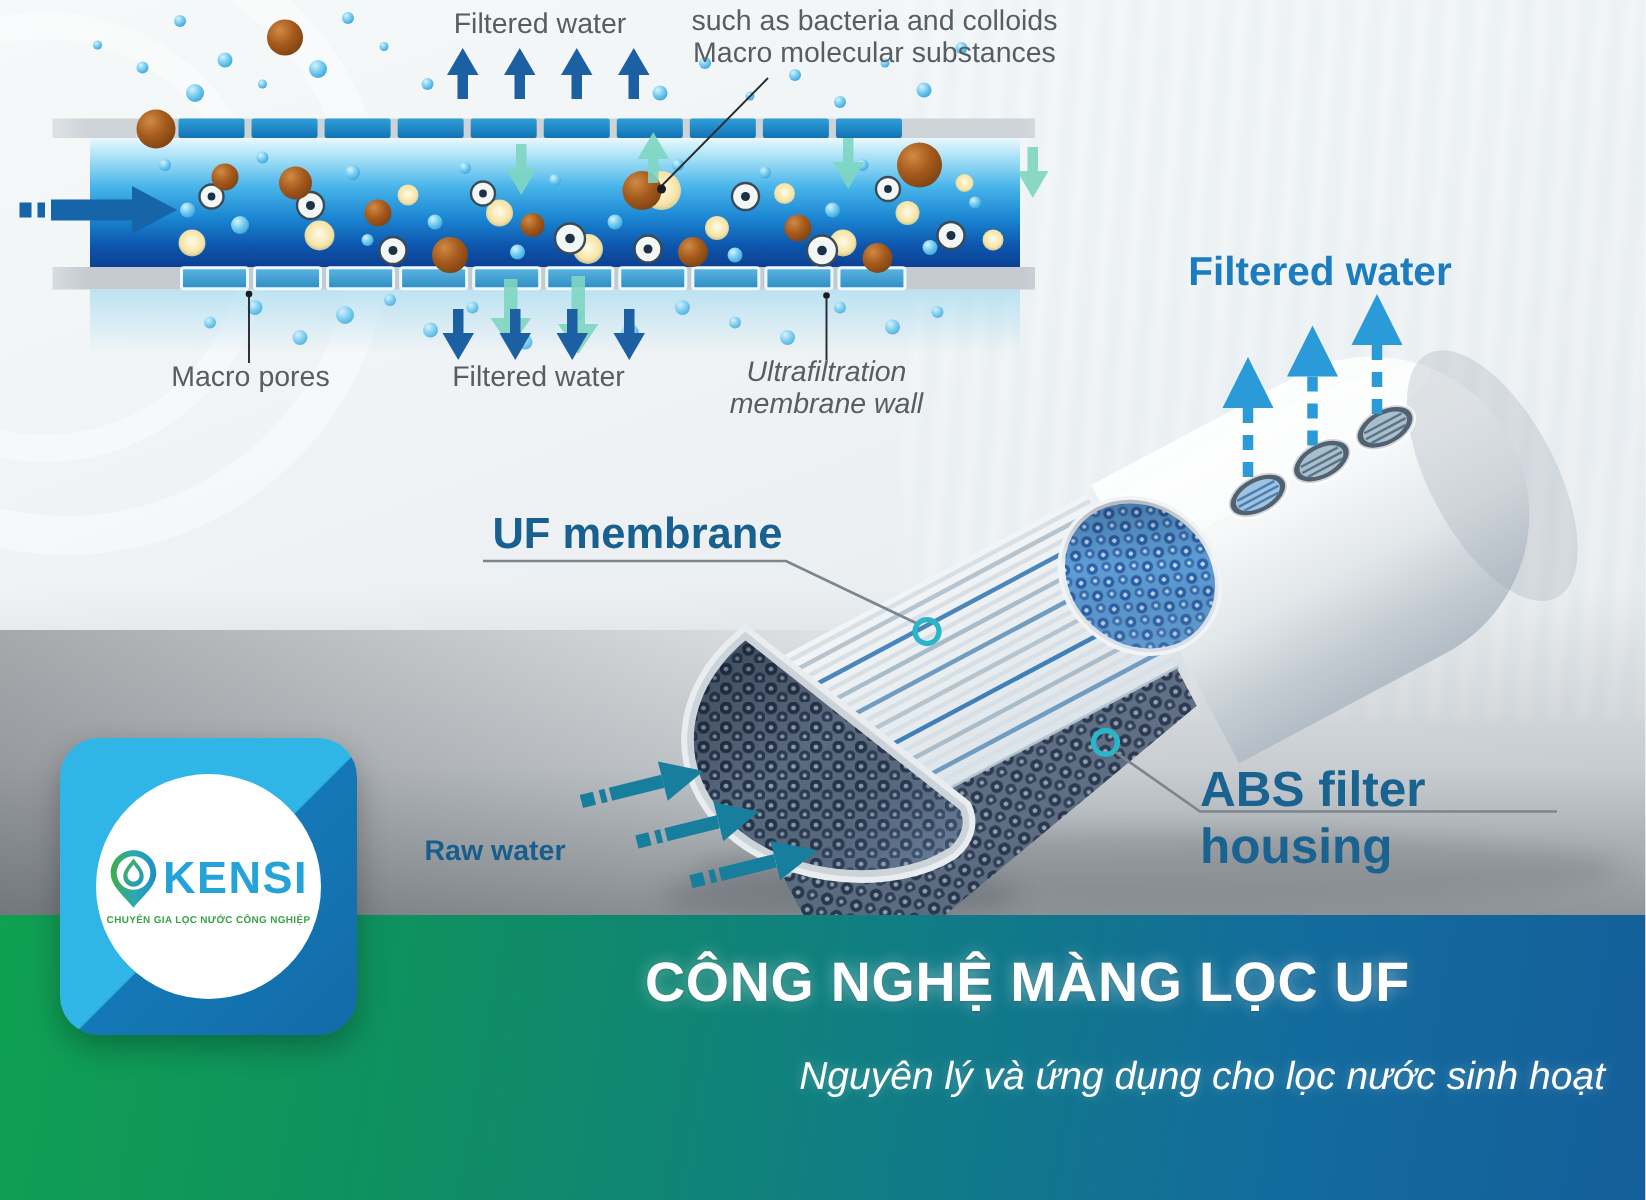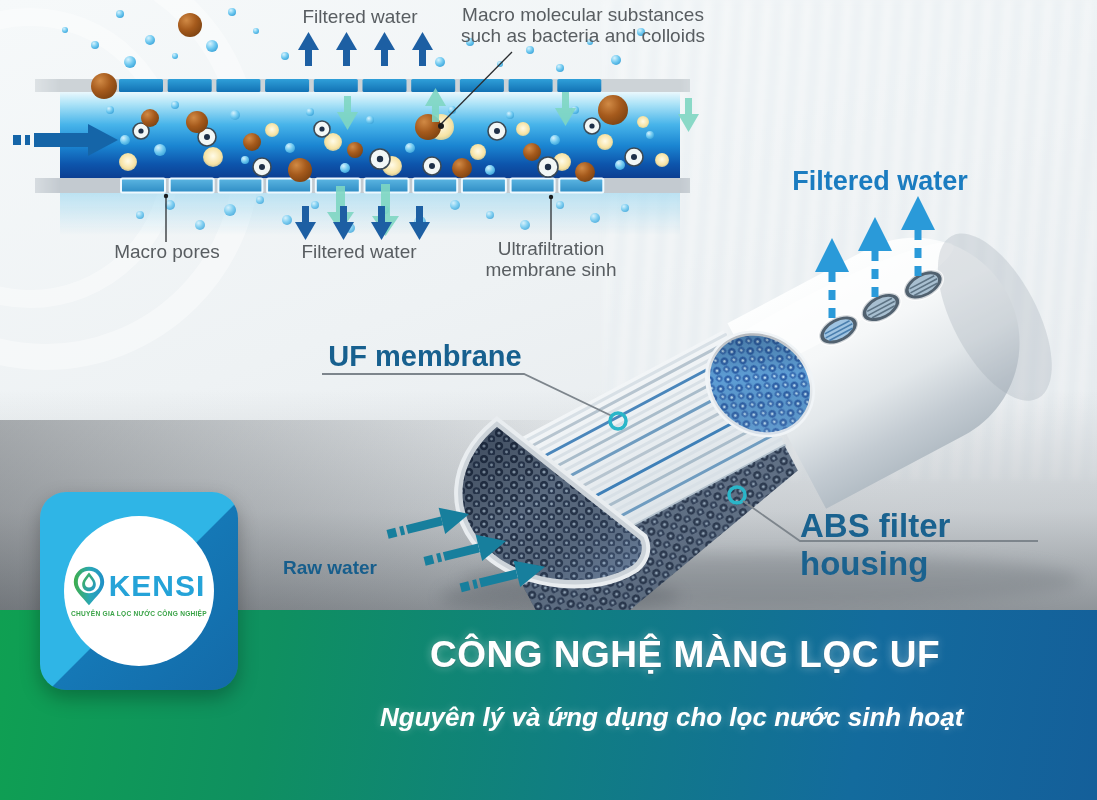--- a/index.html
+++ b/index.html
@@ -56,22 +56,22 @@
   .banner {
     position:absolute; left:0; top:610px; width:1097px; height:190px;
     background:linear-gradient(100deg,#0fa052 0%, #0f9060 25%, #107e82 52%, #136b9d 78%, #145f9a 100%);
   }
   .banner-title {
     position:absolute; left:430px; top:24px; width:650px; text-align:left;
     color:#ffffff; font-weight:bold; font-size:37px; letter-spacing:.5px;
     text-shadow:0 0 10px rgba(255,255,255,.4), 0 1px 2px rgba(0,30,40,.3);
   }
   .banner-subtitle {
-    position:absolute; left:380px; top:92px; width:690px; text-align:left;
-    color:#ffffff; font-style:italic; font-weight:bold; font-size:26px;
+    position:absolute; left:380px; top:92px; width:690px; text-align:right;
+    color:#ffffff; font-style:italic; font-weight:normal; font-size:26px;
     text-shadow:0 0 8px rgba(255,255,255,.3);
   }
 </style>
 </head>
 <body>
 
 <div class="bg-waves"></div>
 <div class="bg-arc arc1"></div>
 <div class="bg-arc arc2"></div>
 <div class="floor"></div>
@@ -484,28 +484,28 @@
       <circle cx="441" cy="126" r="3" stroke="none"></circle>
     <line x1="166" y1="242" x2="166" y2="197"></line>
       <circle cx="166" cy="196" r="2.2" stroke="none"></circle>
     <line x1="551" y1="240" x2="551" y2="199"></line>
       <circle cx="551" cy="197" r="2.2" stroke="none"></circle>
   </g>
 </svg>
 
 <div class="mlabel" style="left:270px; top:6px; width:180px;">Filtered water</div>
 <div class="mlabel" style="left:447px; top:4px; width:272px;">
+  <span style="display:block;">such as bacteria and colloids</span>
   <span style="display:block;">Macro molecular substances</span>
-  <span style="display:block;">such as bacteria and colloids</span>
 </div>
 <div class="mlabel" style="left:97px; top:241px; width:140px;">Macro pores</div>
 <div class="mlabel" style="left:269px; top:241px; width:180px;">Filtered water</div>
-<div class="mlabel" style="left:461px; top:238px; width:180px;">
+<div class="mlabel" style="left:461px; top:238px; width:180px;font-style:italic;">
   <span style="display:block;">Ultrafiltration</span>
-  <span style="display:block;">membrane sinh</span>
+  <span style="display:block;">membrane wall</span>
 </div>
 
 <div class="clabel lbl-fw-cart">Filtered water</div>
 <div class="clabel lbl-ufm">UF membrane</div>
 <div class="clabel lbl-abs">ABS filter housing</div>
 <div class="clabel lbl-raw">Raw water</div>
 
 <div class="banner">
   <div class="banner-title">CÔNG NGHỆ MÀNG LỌC UF</div>
   <div class="banner-subtitle">Nguyên lý và ứng dụng cho lọc nước sinh hoạt</div>

